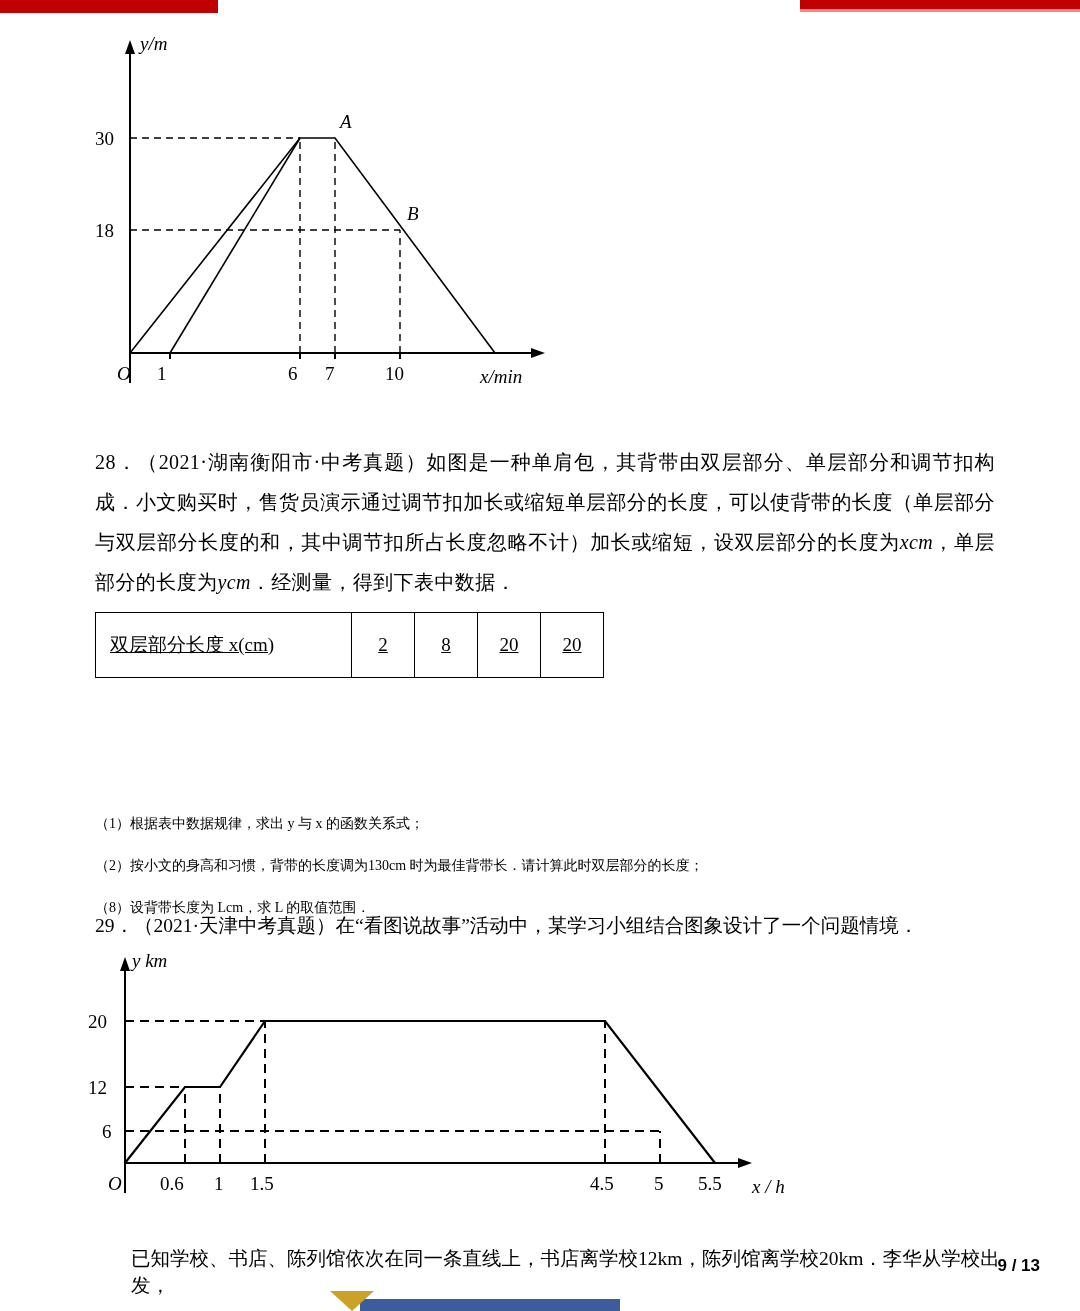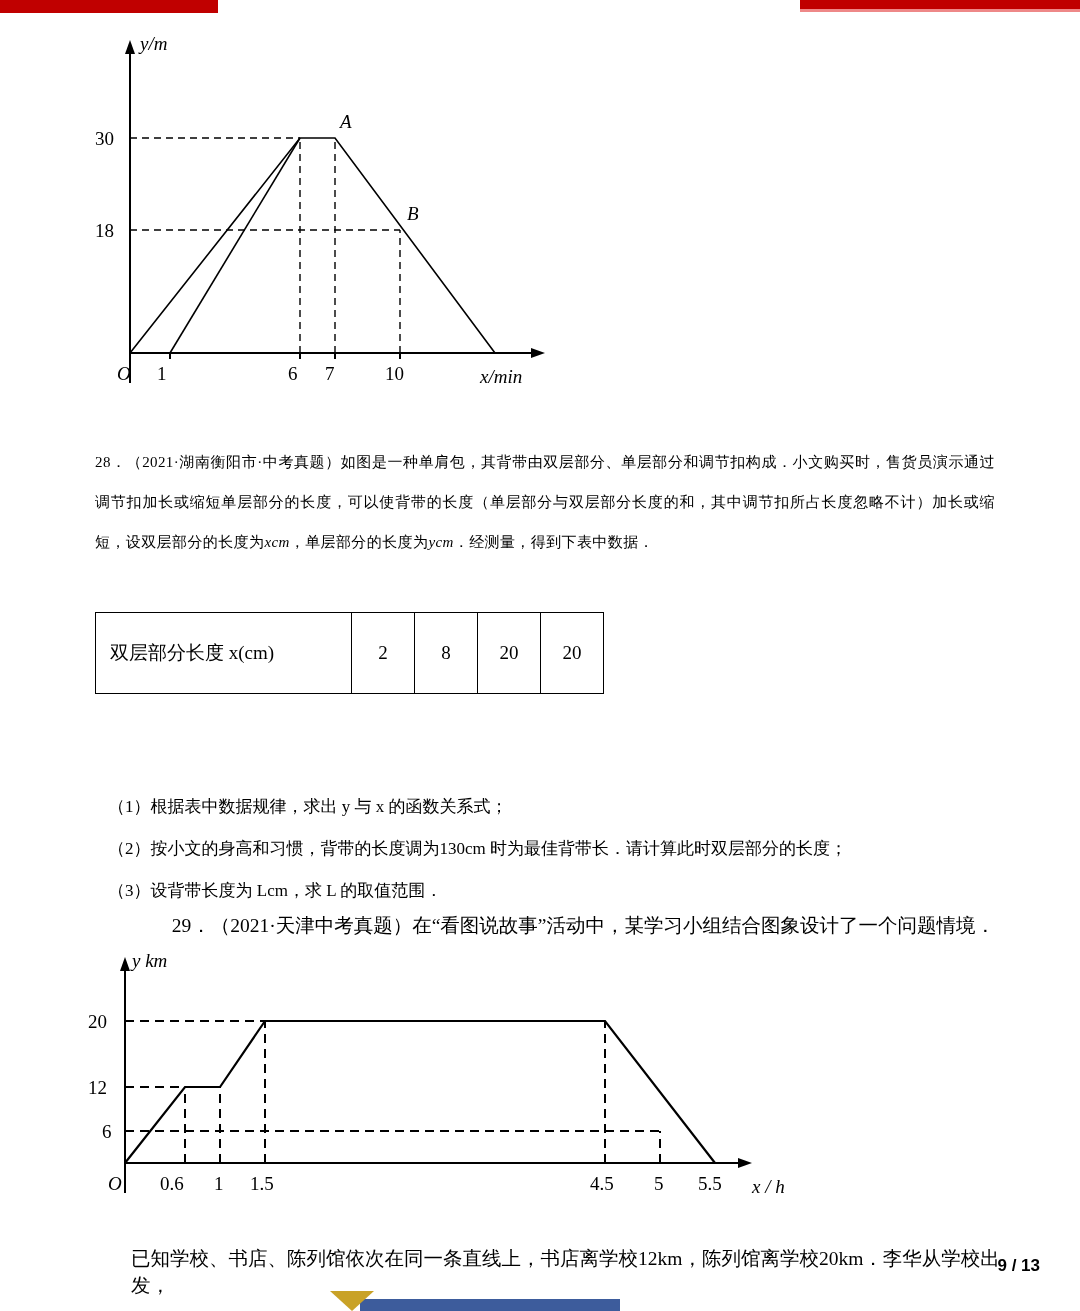--- a/index.html
+++ b/index.html
@@ -23,44 +23,45 @@
   .axis{stroke:#000;stroke-width:2;fill:none;}
   .solid{stroke:#000;stroke-width:1.6;fill:none;}
   .dash{stroke:#000;stroke-width:1.4;fill:none;stroke-dasharray:7 5;}
   .dash2{stroke:#000;stroke-width:2;fill:none;stroke-dasharray:9 6;}
   .lbl{font-family:"Liberation Serif",serif;font-size:19px;}
   .lbl-i{font-family:"Liberation Serif",serif;font-size:19px;font-style:italic;}
 
   
   .para{
     position:absolute;
-    font-size:15px;
+    font-size:20px;
     line-height:40px;
     letter-spacing:0.4px;
     text-align:justify;
   }
   .q28{left:95px;top:442px;width:900px;}
   .q28 .ital{font-style:italic;}
-  .sub{position:absolute;left:108px;font-size:17px;}
+  .sub{position:absolute;left:95px;font-size:14px;margin-top:20px;}
   .q28a{top:795px;}
   .q28b{top:837px;font-family:Liberation Serif, serif;}
   .q28c{top:879px;}
-  .q29{position:absolute;left:95px;top:912px;width:900px;font-size:19.5px;text-align:right;}
+  .q29{position:absolute;left:95px;top:912px;width:900px;font-size:19.5px;}
   .q29tail{position:absolute;left:95px;top:1245px;width:900px;font-size:19.5px;margin-left:36px;}
 
   
   table.data{
     position:absolute;left:95px;top:612px;border-collapse:collapse;
     font-size:19px;
   }
   table.data td{
     border:1.5px solid #000;
     text-align:center;
     height:56px;
-    padding:12px 6px;
+    padding:4px 6px;
+    text-decoration:underline;
   }
   table.data td.hdr{width:235px;text-align:left;padding-left:14px;}
   table.data td.val{width:50px;}
 
   
   .pagenum{position:absolute;right:40px;bottom:35px;font-size:17px;font-weight:bold;font-family:"Liberation Sans",sans-serif;}
   
   .orn{position:absolute;left:330px;bottom:0px;width:0;height:0;
        border-left:22px solid transparent;border-right:22px solid transparent;border-top:20px solid #c9a227;}
   .orn2{position:absolute;left:360px;bottom:0px;width:260px;height:12px;background:#1b3f8b;opacity:.85;}
@@ -125,21 +126,21 @@
       <td class="val">2</td>
       <td class="val">8</td>
       <td class="val">20</td>
       <td class="val">20</td>
     </tr>
   </tbody>
     </table>
 
   <div class="sub q28a">（1）根据表中数据规律，求出 y 与 x 的函数关系式；</div>
   <div class="sub q28b">（2）按小文的身高和习惯，背带的长度调为130cm 时为最佳背带长．请计算此时双层部分的长度；</div>
-  <div class="sub q28c">（3）设背带长度为 Lcm，求 L 的取值范围．</div>
+  <div class="sub q28c">（8）设背带长度为 Lcm，求 L 的取值范围．</div>
 
   <div class="q29">29．（2021·天津中考真题）在“看图说故事”活动中，某学习小组结合图象设计了一个问题情境．</div>
 
   <div class="chart2">
     <svg width="740" height="265" viewBox="0 0 740 265">
 
       <line class="axis" x1="45" y1="248" x2="45" y2="22"></line>
       <polygon points="45,12 40,26 50,26" fill="#000"></polygon>
       <line class="axis" x1="45" y1="218" x2="660" y2="218"></line>
       <polygon points="672,218 658,213 658,223" fill="#000"></polygon>

